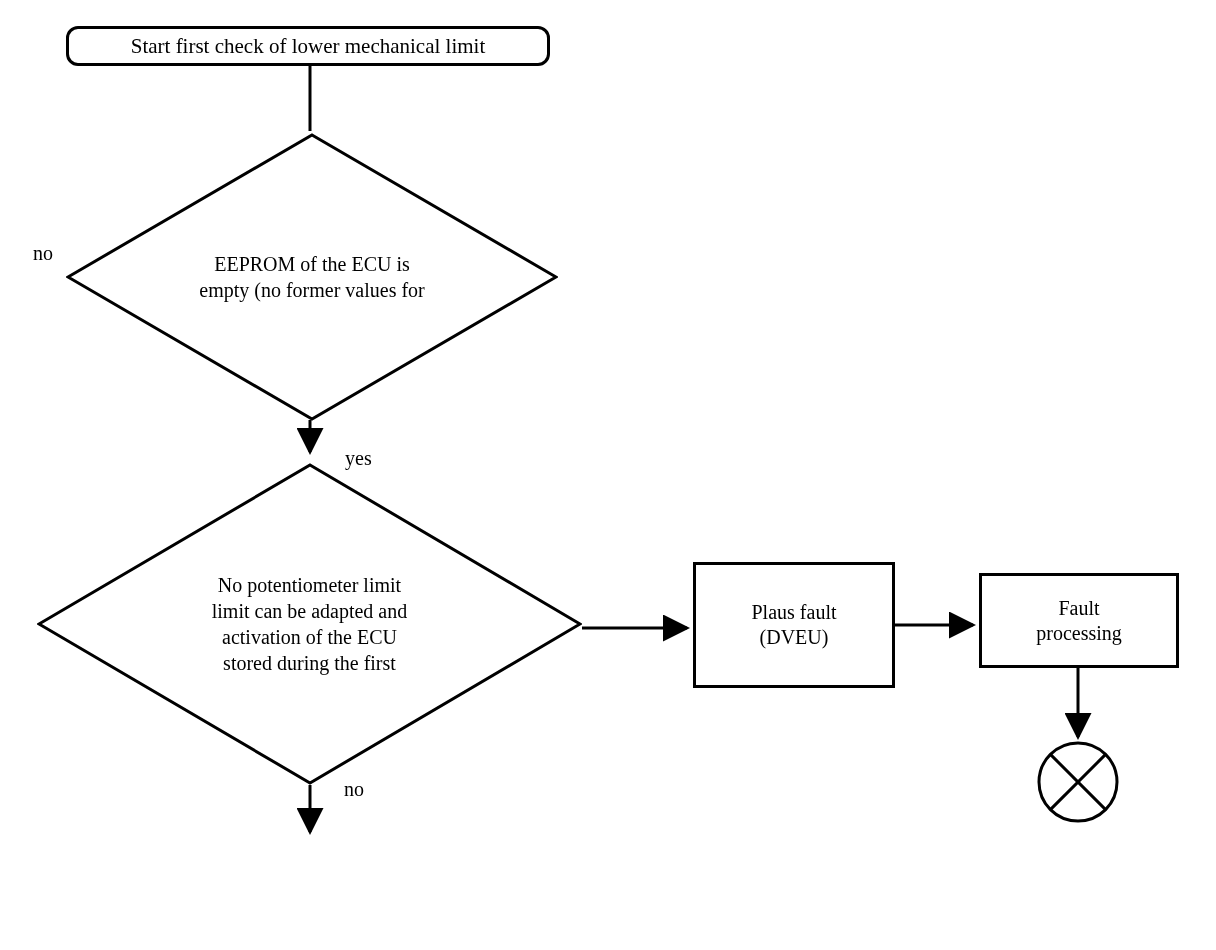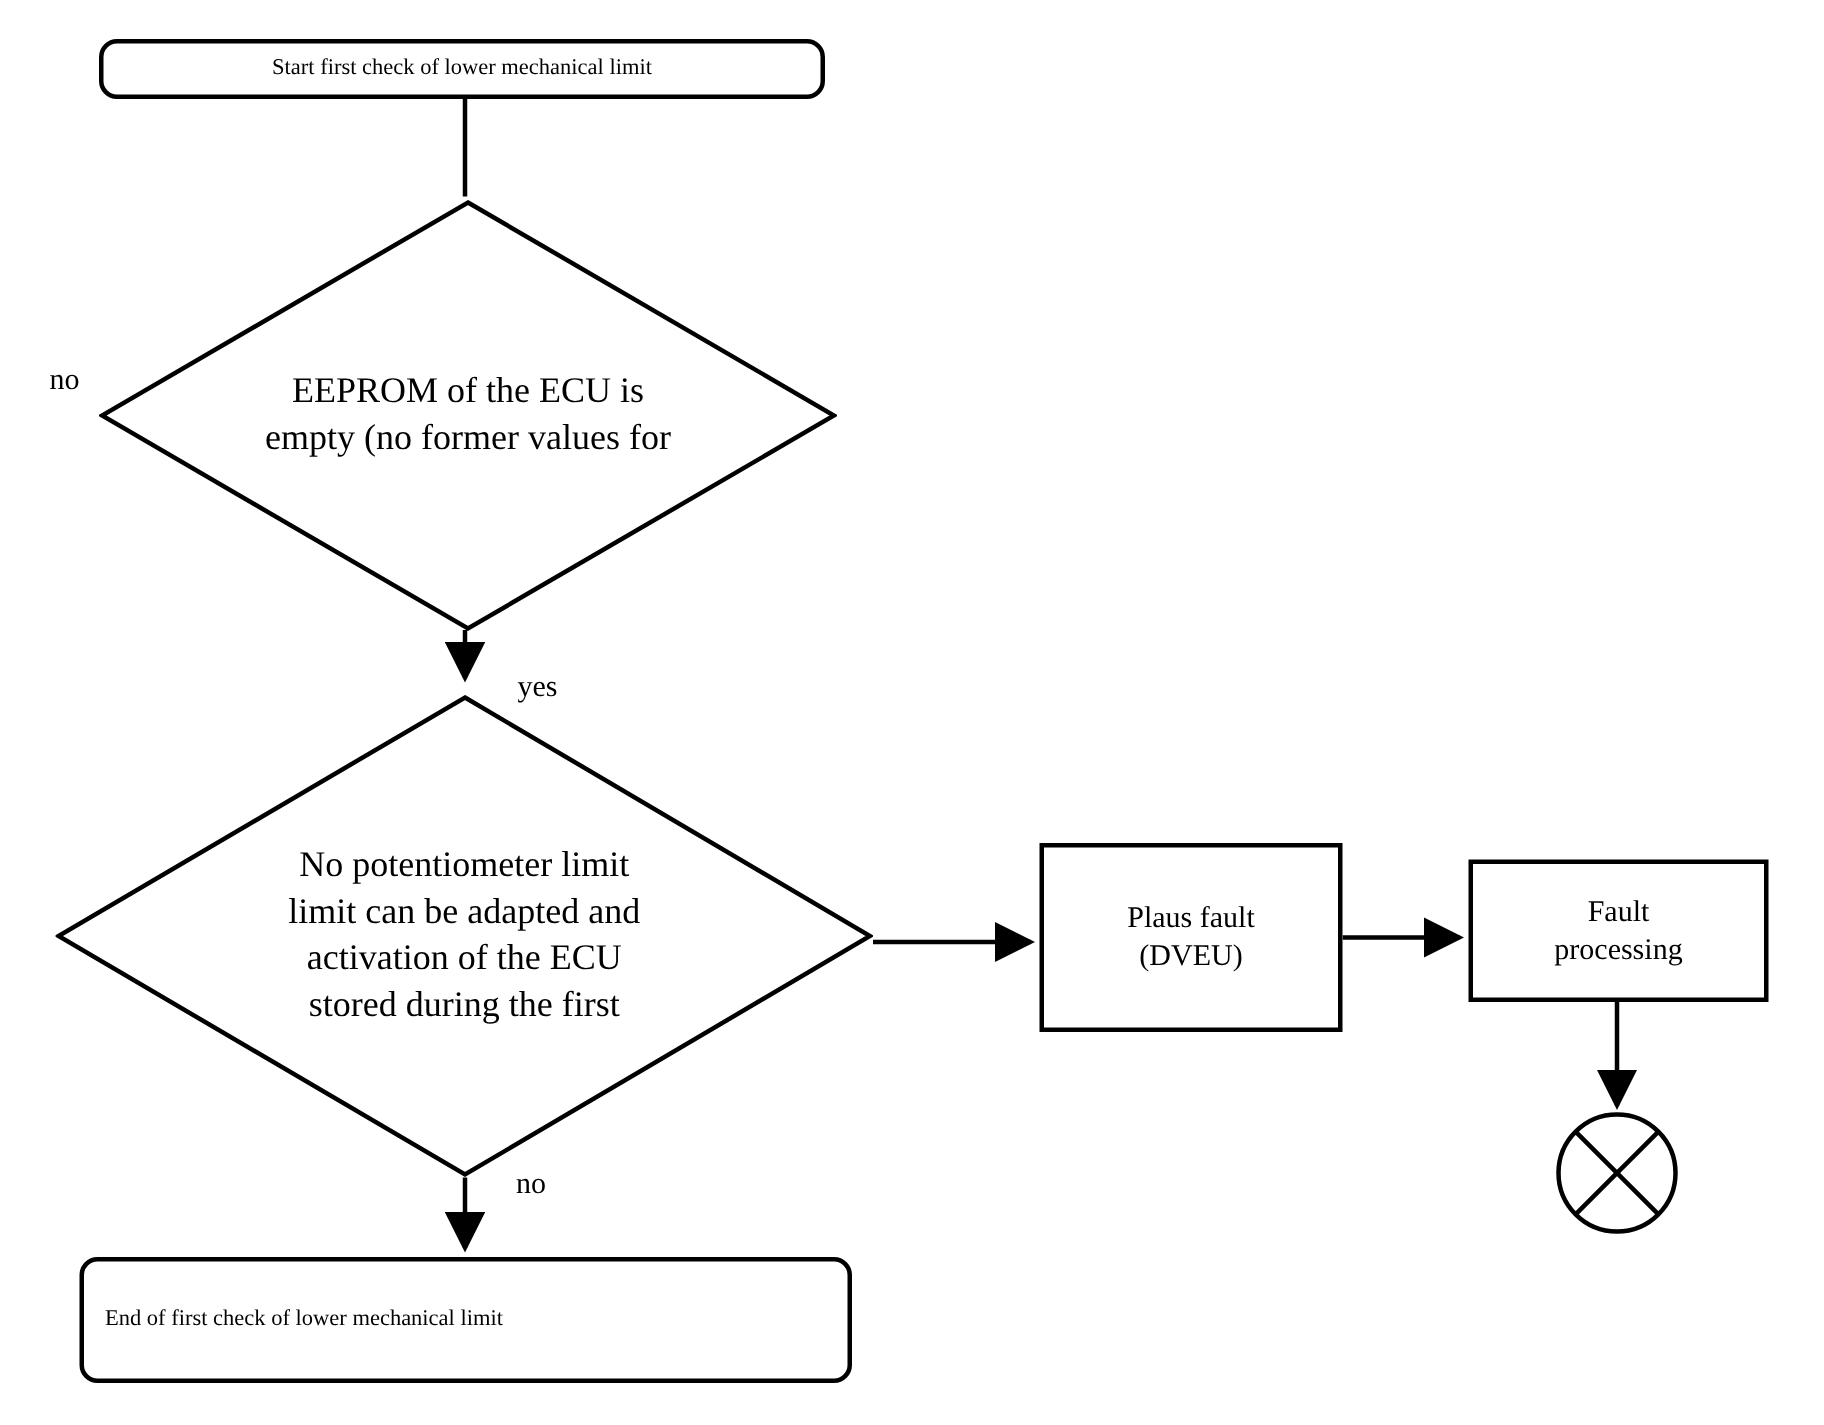--- a/index.html
+++ b/index.html
@@ -35,21 +35,21 @@
     justify-content: center;
     text-align: center;
   }
   
   .terminator {
     border: 3px solid #000000;
     border-radius: 12px;
     background: #ffffff;
   }
   .terminator .label {
-    font-size: 15px;
+    font-size: 21px;
     line-height: 1.15;
     padding: 0 14px;
     white-space: nowrap;
   }
   
   .process {
     border: 3px solid #000000;
     background: #ffffff;
   }
   .process .label {
@@ -62,21 +62,21 @@
     background: transparent;
   }
   .decision svg {
     position: absolute;
     left: 0;
     top: 0;
   }
   .decision .label {
     position: relative;
     z-index: 2;
-    font-size: 24px;
+    font-size: 20px;
     line-height: 1.3;
     width: 72%;
   }
   .edge-label {
     position: absolute;
     font-size: 20px;
     line-height: 1;
     white-space: nowrap;
   }
   .endsym {
@@ -155,17 +155,14 @@
   </div>
 
   <div class="endsym" style="left:1036px; top:740px; width:84px; height:84px;">
     <svg width="84" height="84" viewBox="0 0 84 84">
       <circle cx="42" cy="42" r="39" fill="#ffffff" stroke="#000000" stroke-width="3"></circle>
       <line x1="14.4" y1="14.4" x2="69.6" y2="69.6" stroke="#000000" stroke-width="3"></line>
       <line x1="69.6" y1="14.4" x2="14.4" y2="69.6" stroke="#000000" stroke-width="3"></line>
     </svg>
   </div>
 
-  <div class="node terminator" style="left:53px; top:838px; width:515px; height:84px; justify-content:flex-start;">
-    <span class="label">End of first check of lower mechanical limit</span>
-  </div>
 
 </div>
 
 </body></html>

